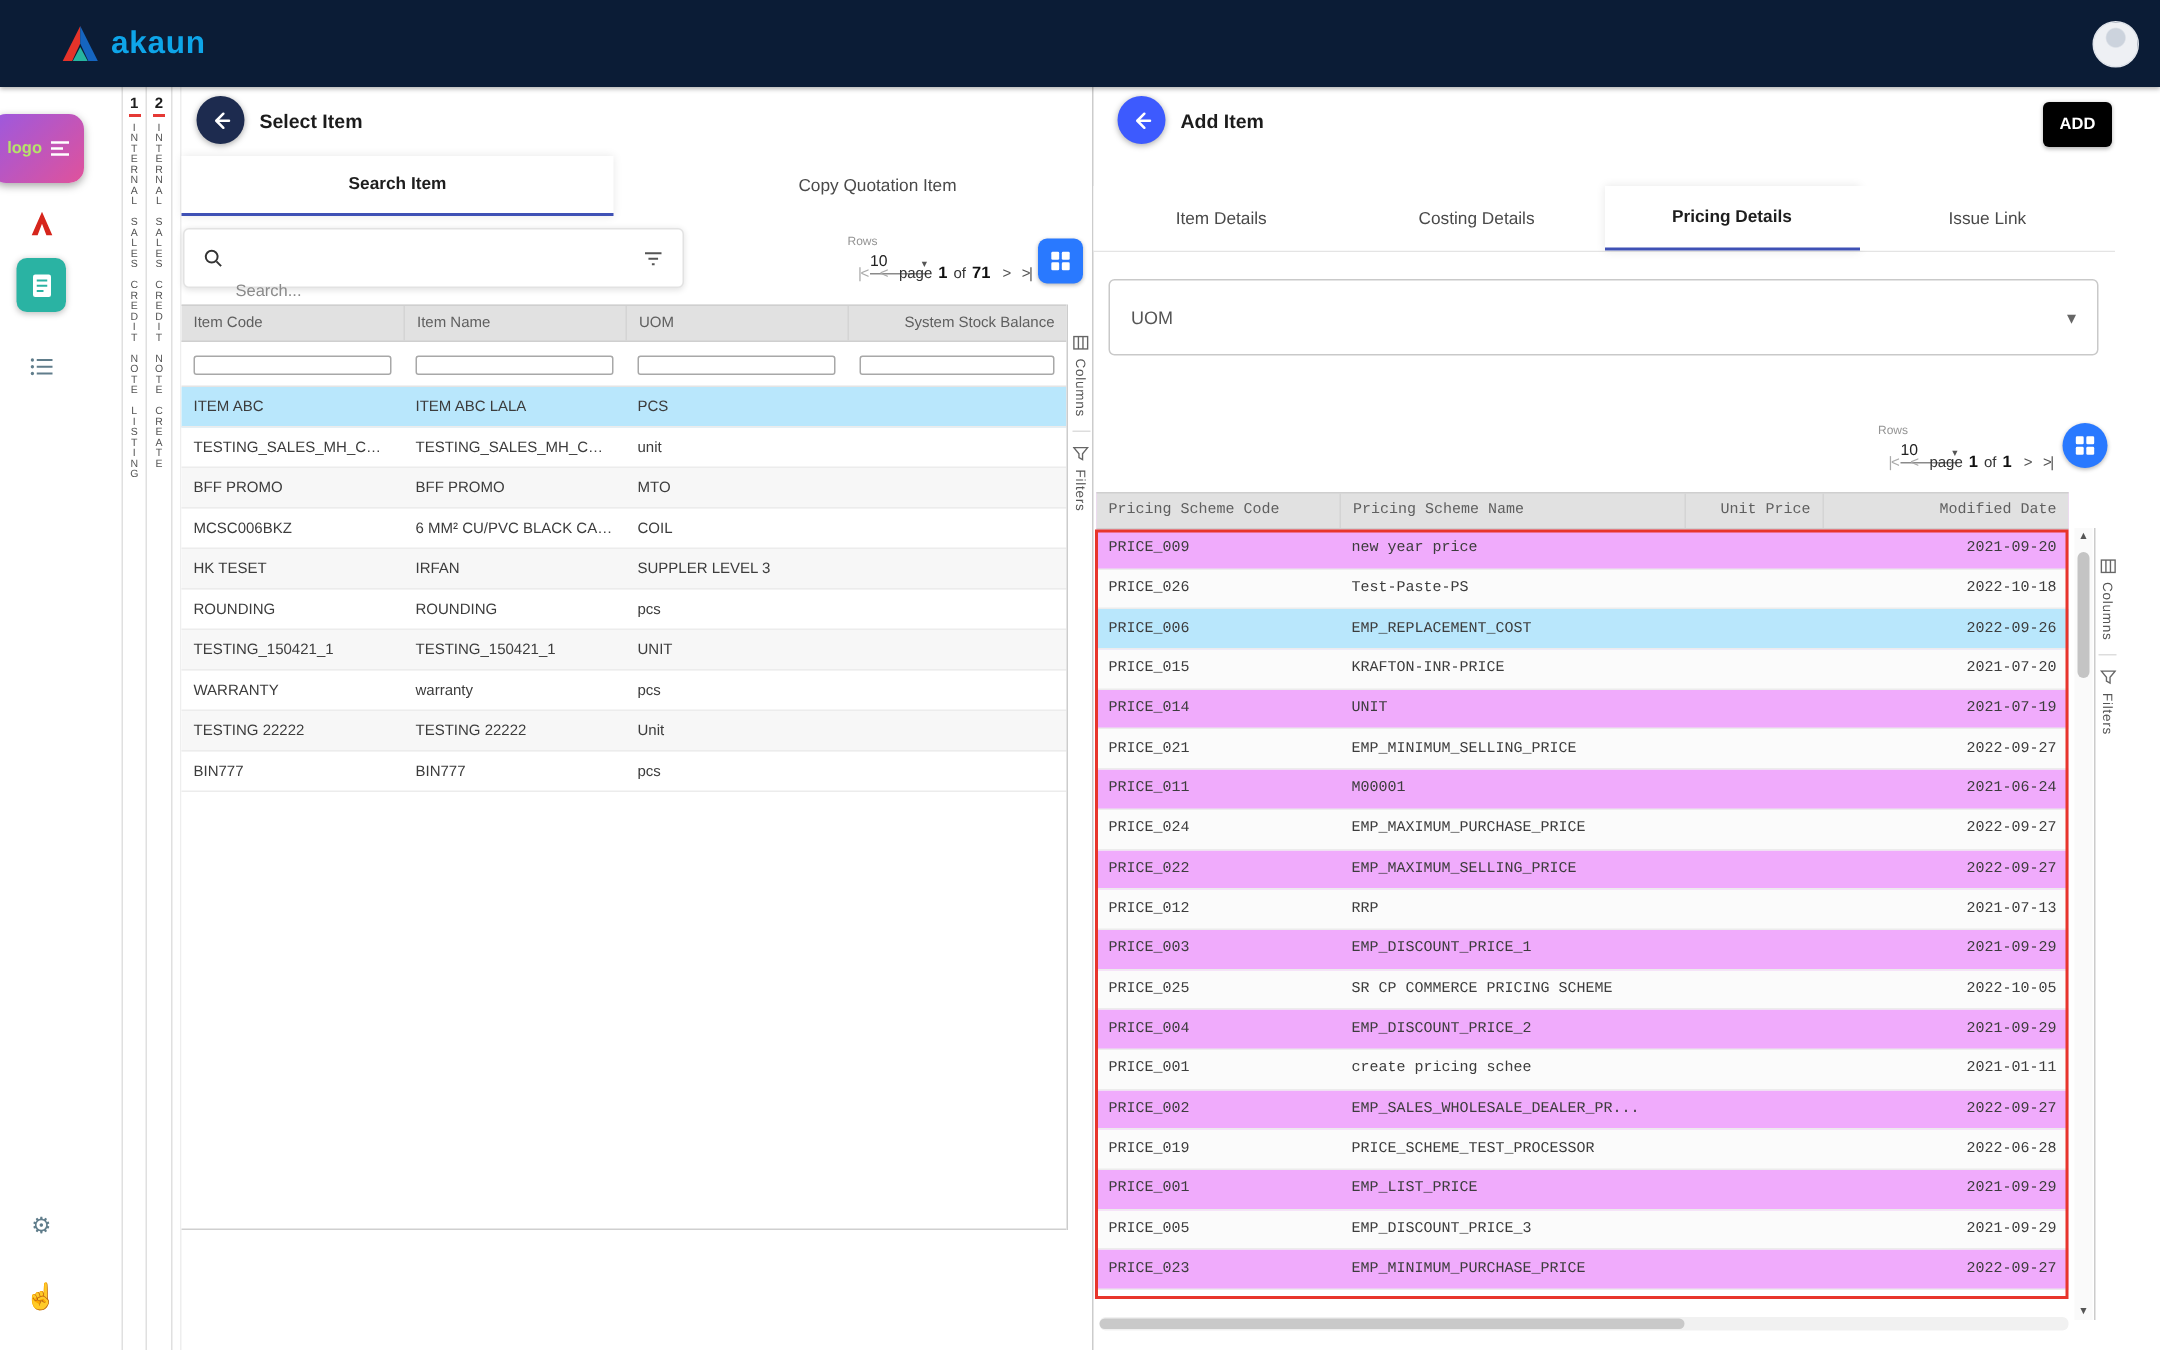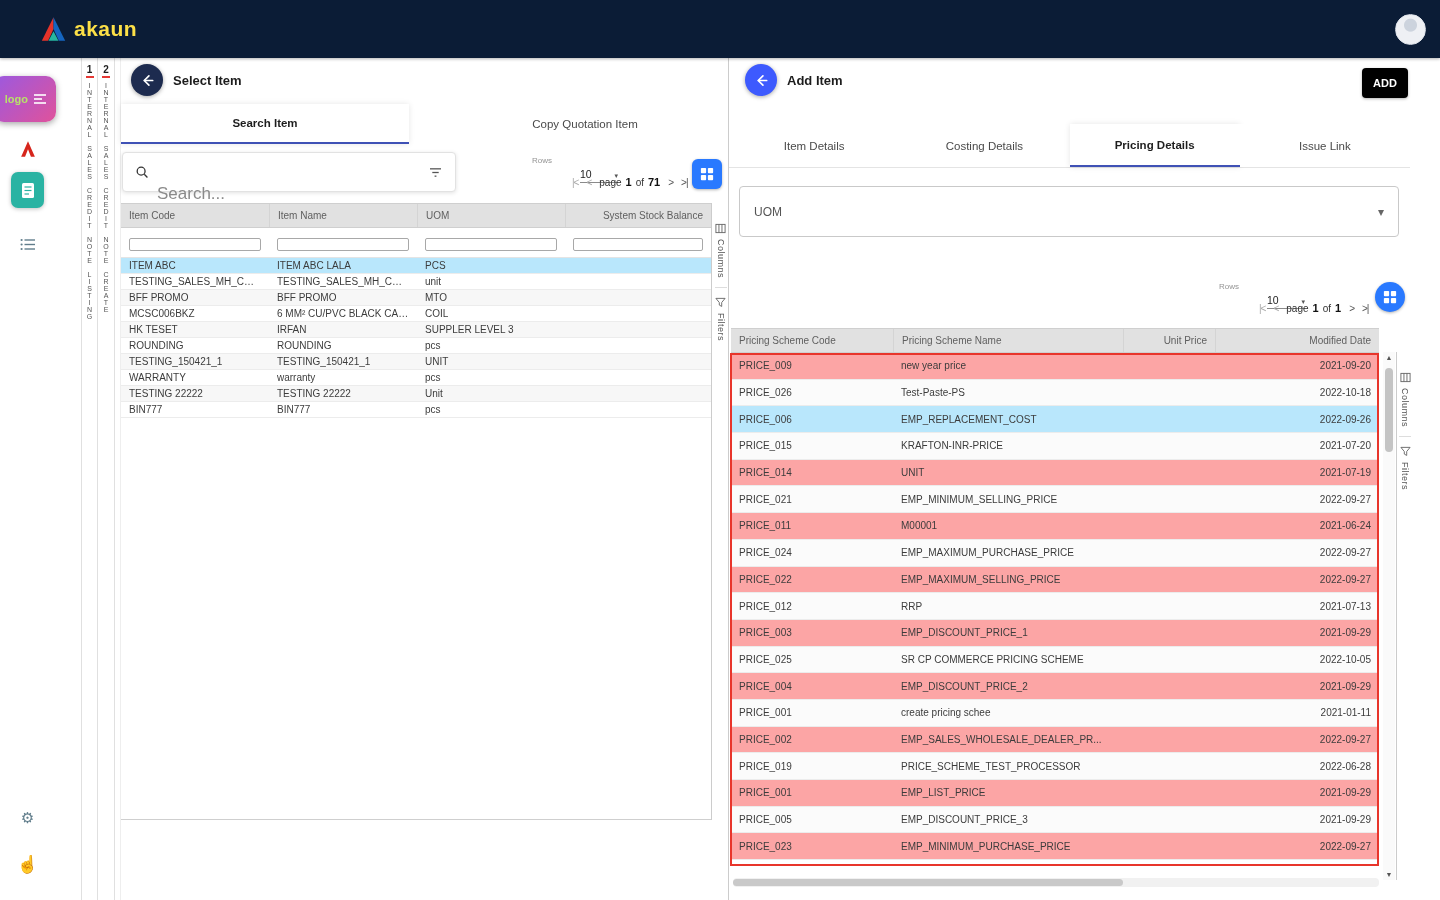--- a/index.html
+++ b/index.html
@@ -6,21 +6,21 @@
   html,body { width:1440px; height:900px; overflow:hidden; background:#fff;
               font-family:"Liberation Sans", sans-serif; }
   body { position:relative; }
 
   
   .topbar { position:absolute; left:0; top:0; width:1440px; height:58px;
             background:#0b1c36; display:flex; align-items:center;
             justify-content:space-between; padding:0 14px 0 40px; z-index:20;
             box-shadow:0 1px 3px rgba(0,0,0,.3); }
   .brand { display:flex; align-items:center; gap:7px; }
-  .brand-text { color:#fde047; font-size:21px; font-weight:700; letter-spacing:.5px; }
+  .brand-text { color:#0ea5e9; font-size:21px; font-weight:700; letter-spacing:.5px; }
   .avatar { width:31px; height:31px; border-radius:50%;
             background:radial-gradient(circle at 50% 35%, #ccd3dd 0 6px, #eef0f4 7px);
             border:1px solid #dfe3ea; cursor:pointer; }
 
   
   .left-rail { position:absolute; left:0; top:58px; width:55px; height:842px; background:#fff; z-index:10; }
   .logo-chip { position:absolute; left:-6px; top:18px; width:62px; height:46px; border-radius:10px;
                background:linear-gradient(135deg,#9b59e0,#e0529b);
                display:flex; align-items:center; justify-content:flex-end; gap:5px; padding:0 9px;
                box-shadow:0 2px 6px rgba(0,0,0,.35); cursor:pointer; z-index:3; }
@@ -66,25 +66,25 @@
          font-size:11.5px; color:#4a4a4a; cursor:pointer; background:#fff; }
   .tab.active { color:#1e1e1e; font-weight:600; border-bottom:2px solid #3f51b5;
                 box-shadow:0 0 6px rgba(0,0,0,.10); }
 
   
   .toolbar { position:absolute; top:92px; left:0; right:0; height:52px; }
   .search-box { position:absolute; left:1px; top:2px; width:334px; height:40px;
                 border:1px solid #e2e2e2; border-radius:4px; background:#fff;
                 box-shadow:0 1px 4px rgba(0,0,0,.12);
                 display:flex; align-items:center; gap:8px; padding:0 12px; }
-  .search-box input { border:none; outline:none; flex:1; font-size:17px; color:#333; background:transparent;margin-top:44px; }
+  .search-box input { border:none; outline:none; flex:1; font-size:11px; color:#333; background:transparent;margin-top:44px; }
   .search-box input::placeholder { color:#8a8a8a; }
 
   .rows-ctl { position:absolute; }
-  .rows-label { display:block; font-size:8px; color:#949494; margin-bottom:3px; }
+  .rows-label { display:block; font-size:8px; color:#949494; margin-bottom:3px;text-align:center; }
   .rows-select { width:38px; border-bottom:1px solid #8a8a8a; font-size:10.5px; color:#222;
                  display:flex; justify-content:space-between; align-items:flex-end;
                  padding-bottom:2px; cursor:pointer;margin-left:48px; }
   .caret { font-size:7px; color:#555; }
 
   .pagination { position:absolute; display:flex; align-items:center; gap:8px;
                 font-size:10.5px; color:#444; }
   .pg-btn { cursor:pointer; font-size:10px; letter-spacing:-1px; color:#555; }
   .pg-btn.dim { color:#aaa; }
   .pg-text { display:flex; gap:4px; align-items:baseline; color:#333; font-size:10px; }
@@ -105,29 +105,29 @@
   .hcell.right { justify-content:flex-end; }
   .left-grid  { grid-template-columns:148px 148px 148px 146px; }
   .right-grid { grid-template-columns:162px 230px 92px 164px; }
 
   .table-area-left { position:absolute; top:145px; left:0; width:590px; height:617px;
                      border-bottom:1px solid #cfcfcf; background:#fff; }
   .filter-row { display:grid; height:30px; border-bottom:1px solid #e4e4e4; align-items:center; }
   .col-filter { height:13px; border:1px solid #a8a8a8; border-radius:2px; margin:0 8px;
                 width:calc(100% - 16px); font-size:9px; outline:none; }
 
-  .trow { display:grid; height:16px; border-bottom:1px solid #ececec; align-items:center; cursor:pointer; }
+  .trow { display:grid; height:27px; border-bottom:1px solid #ececec; align-items:center; cursor:pointer; }
   .trow .cell { font-size:10px; color:#3c3c3c; padding:0 8px; white-space:nowrap;
                 overflow:hidden; text-overflow:ellipsis; }
   .cell.right { text-align:right; }
   .panel-left  .rows-wrap .trow:nth-child(odd)  { background:#f7f7f7; }
   .panel-right .rows-wrap .trow:nth-child(even) { background:#fbfbfb; }
   .trow.selected { background:#b9e7fc !important; }
 
-  .table-area-right { position:absolute; top:270px; left:2px; width:648px; background:#fca5a5; }
+  .table-area-right { position:absolute; top:270px; left:2px; width:648px; background:#f0abfc;font-family:Liberation Mono, monospace; }
   .table-area-right .trow { height:26.7px; }
 
   
   .side-strip { position:absolute; display:flex; flex-direction:column; align-items:center;
                 padding-top:20px; background:#fff; }
   .side-strip.sleft  { left:590px; top:145px; width:18px; height:617px;
                        border-left:1px solid #ccc; }
   .side-strip.sright { left:667px; top:294px; width:17px; height:528px;
                        border-left:1px solid #ccc; }
   .strip-tool { display:flex; flex-direction:column; align-items:center; gap:5px; cursor:pointer; }

